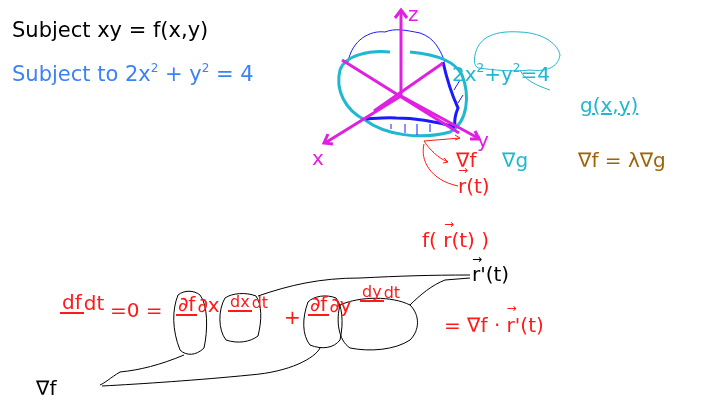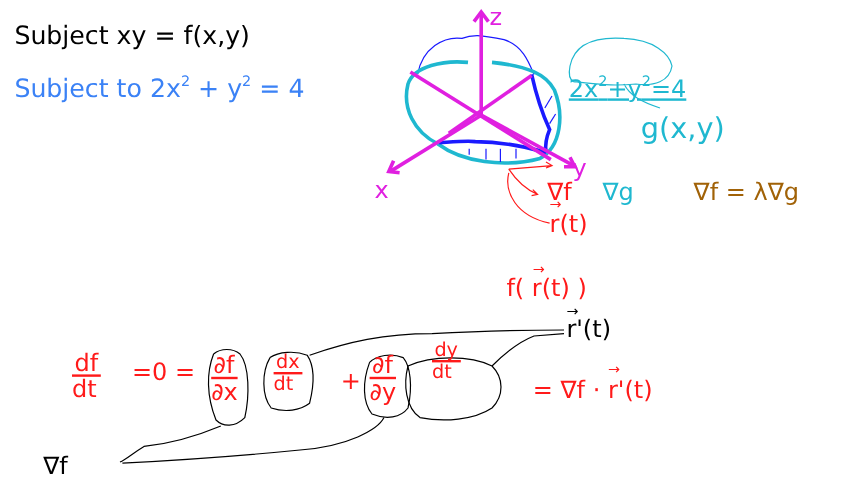--- a/index.html
+++ b/index.html
@@ -7,21 +7,21 @@
     .abs { position: absolute; white-space: nowrap; line-height: 1; }
     #sketch { position: absolute; left: 0; top: 0; width: 709px; height: 407px; }
     .title1 { left: 12px; top: 20px; font-size: 21px; color: #000000; }
     .title2 { left: 12px; top: 62px; font-size: 21px; color: #3b82f6; }
     sup { font-size: 12px; vertical-align: 9px; }
     .cyan { color: #1fb8d0; }
     .red { color: #ff1a1a; }
     .brown { color: #a16207; }
     .magenta { color: #e020e0; }
     .black { color: #000000; }
-    .frac { display: inline-flex; flex-direction: column; }
+    .frac { display: inline-flex; flex-direction: row; align-items: center; }
     .frac .num { border-bottom: 2px solid #ff1a1a; padding: 0 2px; line-height: 1.0; }
     .frac .den { line-height: 1.0; }
   </style>
 </head>
 <body>
 
 <svg id="sketch" viewBox="0 0 709 407">
 
   <path d="M348,62 C352,40 370,30 385,32 C395,28 405,30 420,33 C435,38 440,50 445,62" fill="none" stroke="#1a1aff" stroke-width="1"></path>
 
@@ -69,22 +69,22 @@
   </g>
 </svg>
 
 <div class="abs title1">Subject xy = f(x,y)</div>
 <div class="abs title2"><span>Subject to 2x</span><sup>2</sup><span> + y</span><sup>2</sup><span> = 4</span></div>
 
 <div class="abs magenta" style="left:408px;top:4px;font-size:20px;">z</div>
 <div class="abs magenta" style="left:312px;top:148px;font-size:20px;">x</div>
 <div class="abs magenta" style="left:477px;top:130px;font-size:20px;">y</div>
 
-<div class="abs cyan" style="left:474px;top:62px;font-size:20px;text-decoration:underline;"><span>2x</span><sup>2</sup><span>+y</span><sup>2</sup><span>=4</span></div>
-<div class="abs cyan" style="left:534px;top:95px;font-size:24px;">g(x,y)</div>
+<div class="abs cyan" style="left:452px;top:62px;font-size:20px;"><span>2x</span><sup>2</sup><span>+y</span><sup>2</sup><span>=4</span></div>
+<div class="abs cyan" style="left:580px;top:95px;font-size:20px;text-decoration:underline;">g(x,y)</div>
 
 <div class="abs red" style="left:456px;top:150px;font-size:20px;">∇f</div>
 <div class="abs cyan" style="left:502px;top:150px;font-size:20px;">∇g</div>
 <div class="abs brown" style="left:578px;top:150px;font-size:20px;">∇f = λ∇g</div>
 <div class="abs red" style="left:458px;top:176px;font-size:20px;">
   <span style="position:absolute;left:0;top:-12px;font-size:12px;">→</span>
   <span>r(t)</span>
 </div>
 
 <div class="abs red" style="left:422px;top:230px;font-size:20px;">

